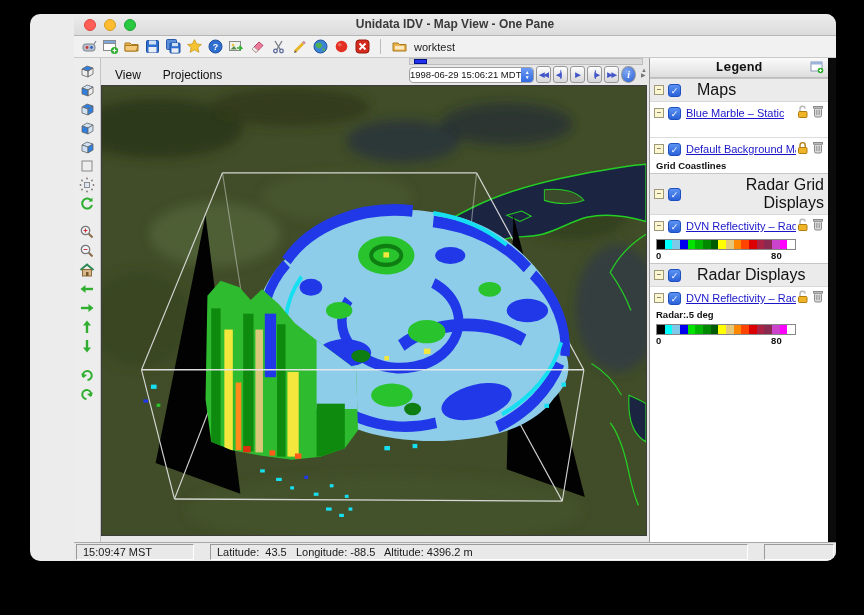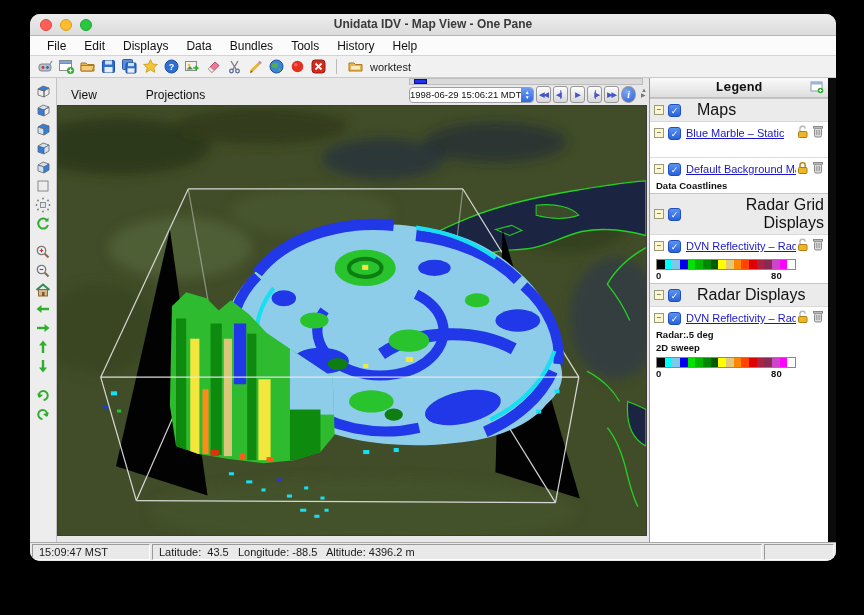--- a/index.html
+++ b/index.html
@@ -1,21 +1,21 @@
 <!DOCTYPE html>
 <html><head>
 <meta charset="utf-8">
 <style>
   * { margin:0; padding:0; box-sizing:border-box; }
   html,body { width:864px; height:615px; background:#000; font-family:"Liberation Sans", sans-serif; overflow:hidden; }
   .window{
     position:absolute; left:30px; top:14px; width:806px; height:547px;
     border-radius:10px; overflow:hidden; background:#ececec;
     box-shadow:0 22px 50px rgba(0,0,0,.8), 0 0 0 1px rgba(0,0,0,.55);
-    display:flex; flex-direction:column;
+    display:flex; flex-direction:column;padding-left:44px;
   }
   
   .titlebar{ position:relative; height:22px; flex:0 0 22px; background:linear-gradient(#ececec,#dcdcdc); border-bottom:1px solid #b6b6b6; }
   .lights{ position:absolute; left:10px; top:5px; display:flex; gap:8px; }
   .light{ width:12px; height:12px; border-radius:50%; }
   .light.red{ background:#ff5f57; border:1px solid #e0443e;}
   .light.yellow{ background:#febc2e; border:1px solid #d69e23;}
   .light.green{ background:#28c840; border:1px solid #1ea433;}
   .title{ text-align:center; font-size:12px; font-weight:bold; color:#3a3a3a; line-height:21px; }
   
@@ -26,21 +26,21 @@
   .tbi{ width:18px; height:17px; display:inline-flex; align-items:center; justify-content:center; }
   .tbsep{ width:1px; height:15px; background:#bbb; margin:0 6px; }
   .worklabel{ font-size:11px; color:#222; margin-left:3px; }
   
   .main{ flex:1 1 auto; display:flex; min-height:0; background:#e8e8e8; }
   .sidetools{ flex:0 0 27px; background:#ededed; border-right:1px solid #c2c2c2; display:flex; flex-direction:column; align-items:center; padding-top:4px; gap:1px; }
   .sidetools .sti{ width:19px; height:18px; display:flex; align-items:center; justify-content:center; }
   .gap8{ margin-top:9px; }
   
   .mappanel{ flex:1 1 auto; display:flex; flex-direction:column; min-width:0; padding-bottom:6px; }
-  .maphdr{ height:27px; flex:0 0 27px; display:flex; align-items:flex-end; padding:0 2px 1px 14px; position:relative;gap:27px; }
+  .maphdr{ height:27px; flex:0 0 27px; display:flex; align-items:flex-end; padding:0 2px 1px 14px; position:relative; }
   .maphdr .pm{ font-size:12px; color:#111; margin-right:22px; padding-bottom:2px; }
   .timewidget{ margin-left:auto; display:flex; flex-direction:column; width:238px; margin-bottom:1px; }
   .timeline{ position:relative; height:7px; background:#d9d9d9; border:1px solid #bdbdbd; margin:0 4px 1px 0; }
   .timeline .thumb{ position:absolute; left:4px; top:0px; width:13px; height:5px; background:#2330ee; border:1px solid #001488; }
   .timerow{ display:flex; align-items:center; gap:2px; }
   .combo{ display:flex; align-items:center; height:16px; width:144px; background:#fff; border:1px solid #9f9f9f; border-radius:4px; overflow:hidden; }
   .combo .ctext{ flex:1; font-size:9.5px; color:#111; text-align:left; white-space:nowrap; }
   .combo .stepper{ width:14px; height:16px; background:linear-gradient(#6f9ef5,#2f66e0); display:flex; flex-direction:column; align-items:center; justify-content:center; border-radius:0 3px 3px 0; }
   .combo .stepper span{ color:#fff; font-size:5px; line-height:5px; }
   .pbtn{ width:17px; height:17px; border:1px solid #979797; border-radius:3px; background:linear-gradient(#fdfdfd,#d7d7d7); display:flex; align-items:center; justify-content:center; font-size:7px; color:#4456c8; letter-spacing:-1px; font-weight:bold; }
@@ -62,50 +62,40 @@
   .rowicons{ margin-left:auto; display:flex; gap:3px; align-items:center; }
   .sublabel{ font-size:9.5px; font-weight:bold; color:#111; padding:0 4px 2px 6px; }
   .cbwrap{ padding:2px 4px 1px 6px; }
   .cbar{ width:140px; height:11px; border:1px solid #888; }
   .cbticks{ position:relative; width:140px; height:12px; font-size:9.5px; font-weight:bold; color:#111; }
   .cbticks .t0{ position:absolute; left:0; top:0; }
   .cbticks .t80{ position:absolute; left:86%; top:0; transform:translateX(-50%); }
   .lgspacer{ height:13px; background:#fff; }
   .edgestrip{ flex:0 0 8px; background:#0b0b0b; }
   
-  .statusbar{ height:19px; flex:0 0 19px; background:#e9e9e9; border-top:1px solid #a8a8a8; display:flex; align-items:stretch; padding:1px 2px; gap:2px; }
+  .statusbar{ height:19px; flex:0 0 19px; background:#e9e9e9; border-top:1px solid #a8a8a8; display:flex; align-items:stretch; padding:1px 2px; gap:16px; }
   .scell{ border:1px solid; border-color:#9a9a9a #fdfdfd #fdfdfd #9a9a9a; font-size:11px; color:#1a1a1a; display:flex; align-items:center; padding:0 6px; white-space:pre; }
   .scell.time{ flex:0 0 118px; }
   .scell.pos{ flex:1 1 auto; }
   .scell.extra{ flex:0 0 70px; }
 </style>
 </head>
 <body>
 
 <div class="window">
 
   <div class="titlebar">
     <div class="lights">
       <span class="light red"></span>
       <span class="light yellow"></span>
       <span class="light green"></span>
     </div>
     <div class="title">Unidata IDV - Map View - One Pane</div>
   </div>
 
-  <div class="menubar">
-    <span class="mi">File</span>
-    <span class="mi">Edit</span>
-    <span class="mi">Displays</span>
-    <span class="mi">Data</span>
-    <span class="mi">Bundles</span>
-    <span class="mi">Tools</span>
-    <span class="mi">History</span>
-    <span class="mi">Help</span>
-  </div>
 
   <div class="toolbar">
     <span class="tbi">
         <svg width="17" height="17">
           <rect x="2" y="6" width="12" height="7" rx="2.5" fill="#b9c0c9" stroke="#7c848e"></rect>
           <circle cx="6" cy="9.5" r="1.4" fill="#cc3333"></circle>
           <circle cx="10.5" cy="9.5" r="1.4" fill="#2a62c9"></circle>
           <line x1="13" y1="6" x2="15" y2="3" stroke="#7c848e" stroke-width="1.2"></line>
         </svg>
       </span>
@@ -552,21 +542,21 @@
                 <path d="M4 8V5.2a2.6 2.6 0 0 1 5.2 0V8" fill="none" stroke="#b07d10" stroke-width="1.4"></path>
                 <rect x="2.5" y="7.5" width="8.5" height="6" rx="1" fill="#f0b429" stroke="#b07d10"></rect>
               </svg></span>
           <span><svg width="12" height="14">
                 <rect x="2.5" y="4" width="7" height="9" rx="1.5" fill="#d9d9d9" stroke="#8a8a8a"></rect>
                 <rect x="1.5" y="2.5" width="9" height="1.6" fill="#d9d9d9" stroke="#8a8a8a"></rect>
                 <path d="M4.5 6v5M6 6v5M7.5 6v5" stroke="#9a9a9a" stroke-width=".8"></path>
               </svg></span>
         </span>
       </div>
-      <div class="sublabel">Data Coastlines</div>
+      <div class="sublabel">Grid Coastlines</div>
 
       <div class="lgrow lggroup">
         <span class="minusbox">−</span>
         <span class="chk">✓</span>
         <span class="glabel">Radar Grid Displays</span>
       </div>
 
       <div class="lgrow">
         <span class="minusbox">−</span>
         <span class="chk">✓</span>
@@ -607,21 +597,20 @@
                 <rect x="2.5" y="7.5" width="8.5" height="6" rx="1" fill="#f0b429" stroke="#b07d10"></rect>
               </svg></span>
           <span><svg width="12" height="14">
                 <rect x="2.5" y="4" width="7" height="9" rx="1.5" fill="#d9d9d9" stroke="#8a8a8a"></rect>
                 <rect x="1.5" y="2.5" width="9" height="1.6" fill="#d9d9d9" stroke="#8a8a8a"></rect>
                 <path d="M4.5 6v5M6 6v5M7.5 6v5" stroke="#9a9a9a" stroke-width=".8"></path>
               </svg></span>
         </span>
       </div>
       <div class="sublabel">Radar:.5 deg</div>
-      <div class="sublabel">2D sweep</div>
       <div class="cbwrap">
         <div class="cbar" style="background: linear-gradient(to right, rgb(0, 0, 0) 0%, rgb(0, 0, 0) 5.55556%, rgb(0, 255, 255) 5.55556%, rgb(0, 255, 255) 11.1111%, rgb(126, 200, 232) 11.1111%, rgb(126, 200, 232) 16.6667%, rgb(0, 0, 238) 16.6667%, rgb(0, 0, 238) 22.2222%, rgb(0, 228, 0) 22.2222%, rgb(0, 228, 0) 27.7778%, rgb(0, 180, 0) 27.7778%, rgb(0, 180, 0) 33.3333%, rgb(0, 136, 0) 33.3333%, rgb(0, 136, 0) 38.8889%, rgb(0, 90, 0) 38.8889%, rgb(0, 90, 0) 44.4444%, rgb(255, 255, 0) 44.4444%, rgb(255, 255, 0) 50%, rgb(226, 200, 120) 50%, rgb(226, 200, 120) 55.5556%, rgb(255, 136, 0) 55.5556%, rgb(255, 136, 0) 61.1111%, rgb(255, 68, 0) 61.1111%, rgb(255, 68, 0) 66.6667%, rgb(221, 0, 0) 66.6667%, rgb(221, 0, 0) 72.2222%, rgb(170, 34, 68) 72.2222%, rgb(170, 34, 68) 77.7778%, rgb(138, 42, 80) 77.7778%, rgb(138, 42, 80) 83.3333%, rgb(204, 68, 204) 83.3333%, rgb(204, 68, 204) 88.8889%, rgb(255, 0, 255) 88.8889%, rgb(255, 0, 255) 94.4444%, rgb(255, 255, 255) 94.4444%, rgb(255, 255, 255) 100%);"></div>
         <div class="cbticks">
           <span class="t0">0</span>
           <span class="t80">80</span>
         </div>
       </div>
       <div style="flex:1; background:#fff;"></div>
     </div>
 

